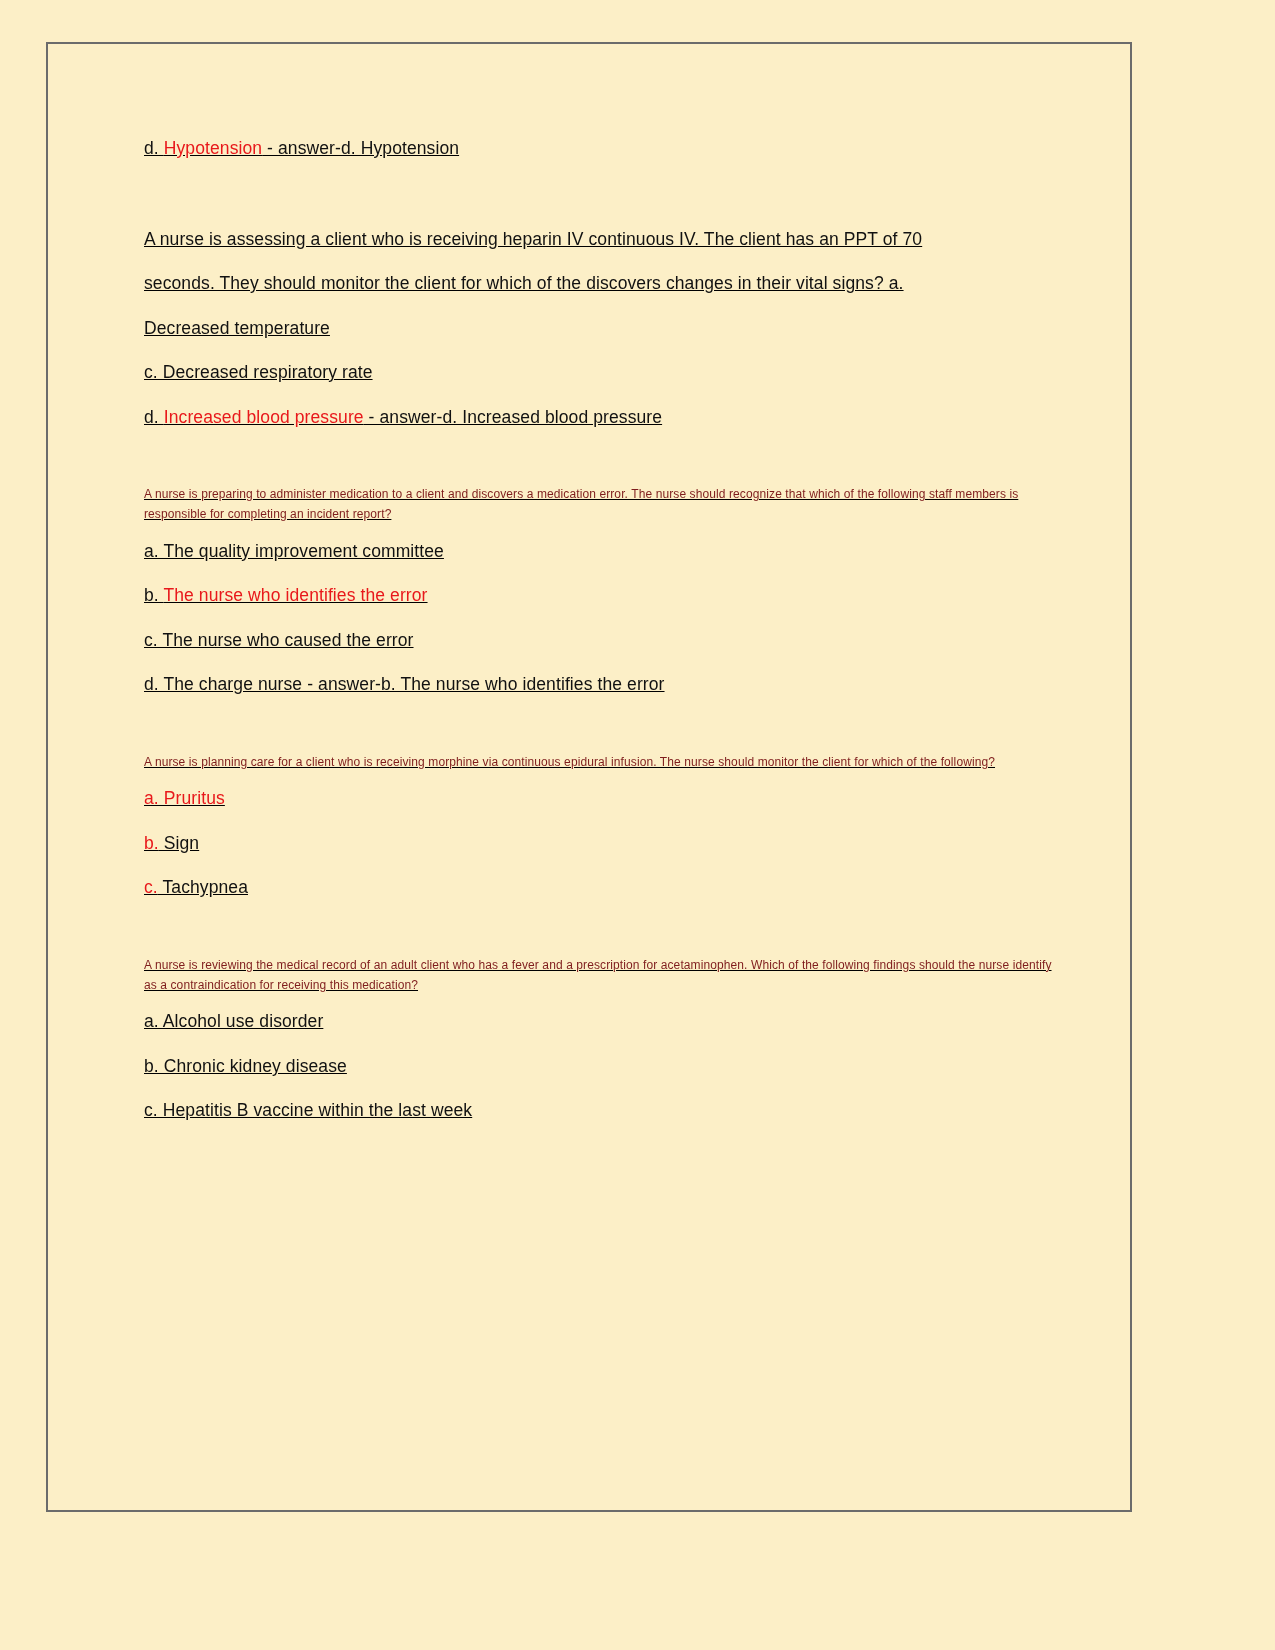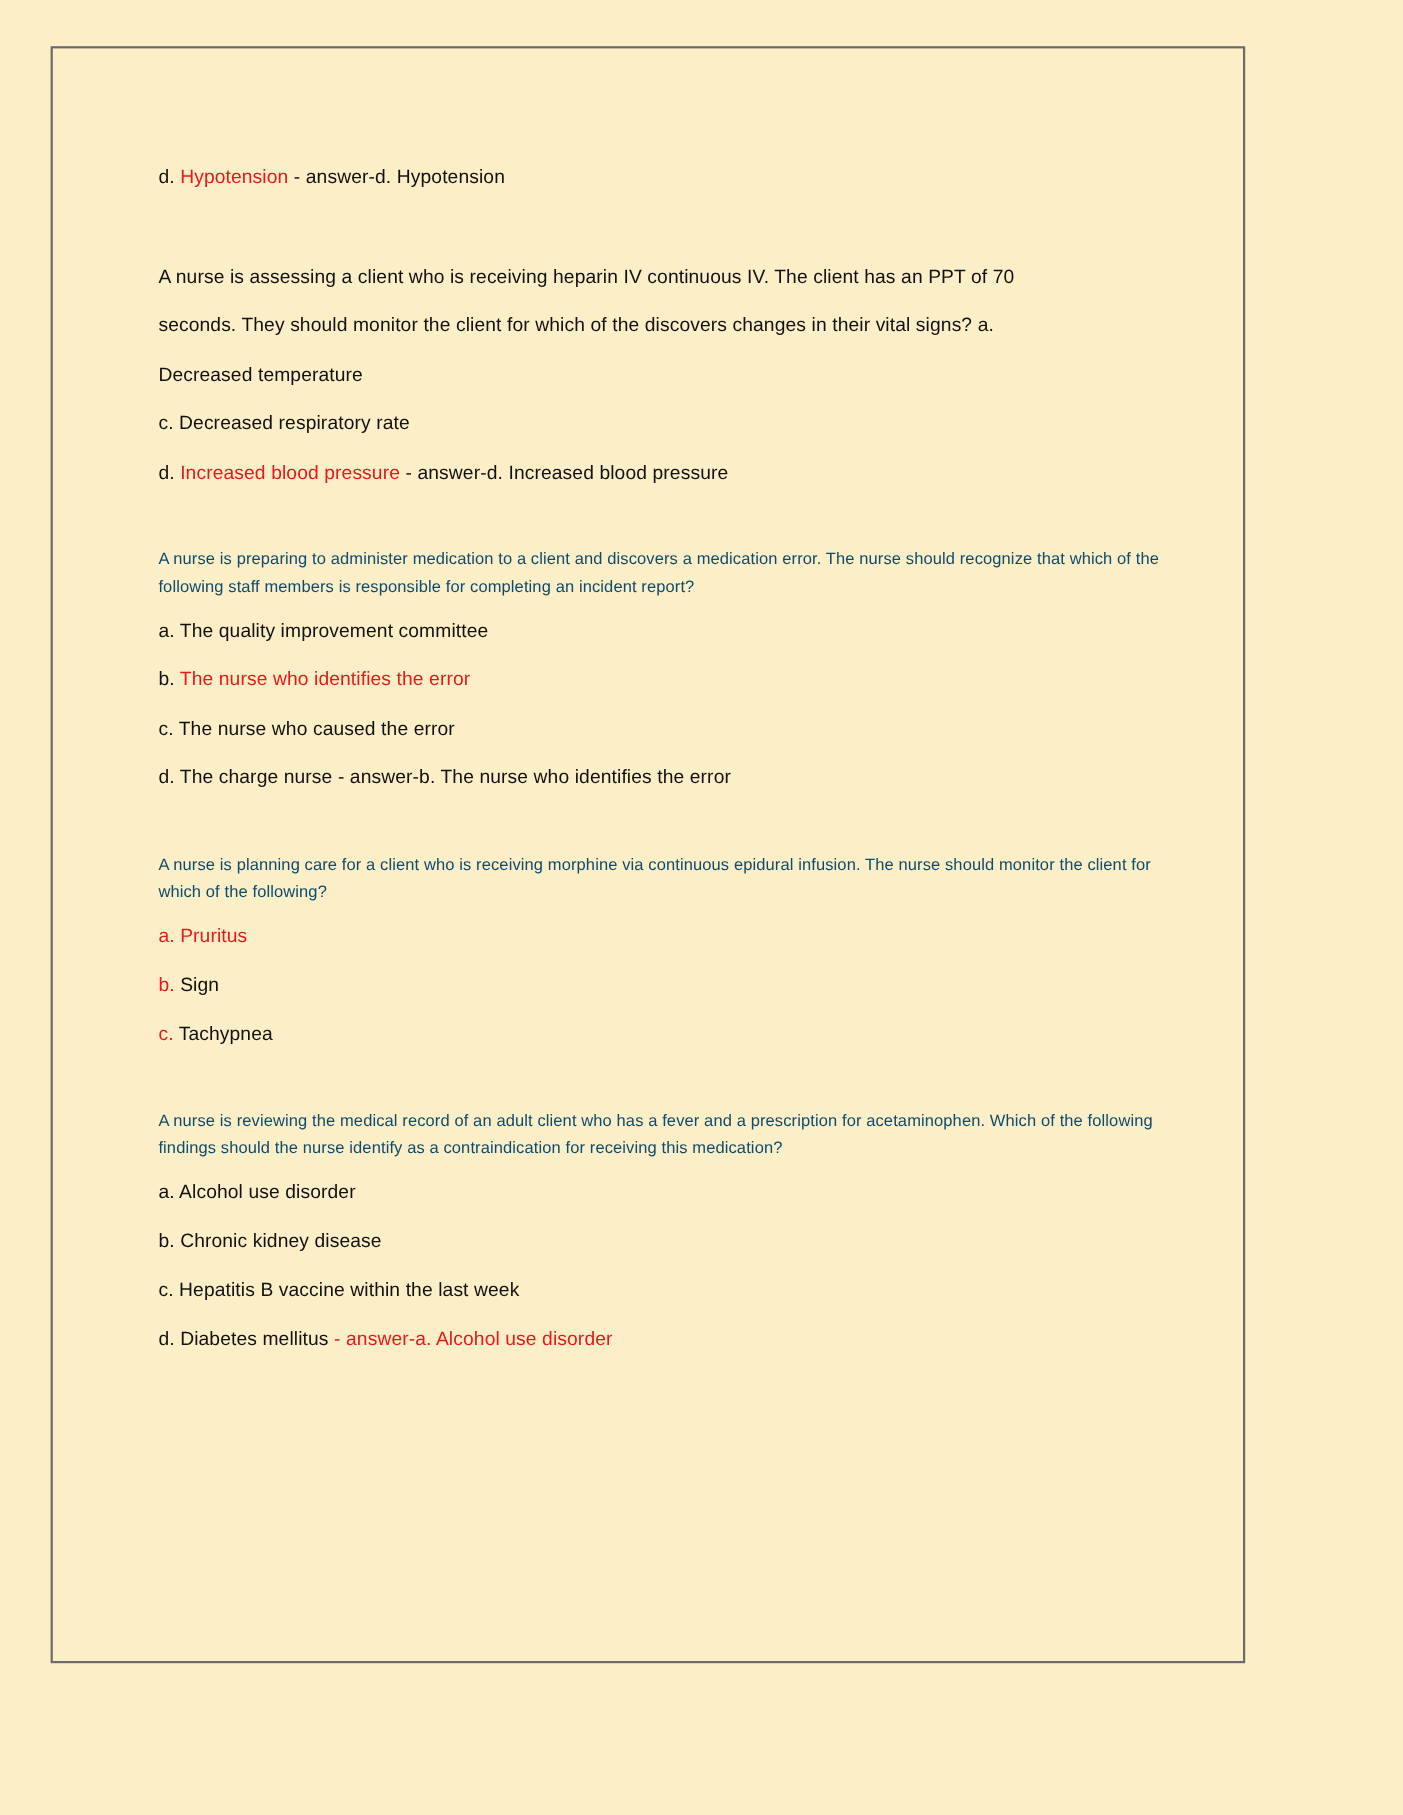--- a/index.html
+++ b/index.html
@@ -18,38 +18,39 @@
     top: 42px;
     width: 1086px;
     height: 1470px;
     background: #fcefc7;
     border: 2px solid #6b6b6b;
     box-sizing: border-box;
   }
   .content {
     position: absolute;
     left: 96px;
-    top: 108px;
+    top: 96px;
     width: 910px;
+    text-decoration: underline;
   }
   .block {
     margin-bottom: 0;
   }
   
   .line {
     font-size: 17.5px;
     color: #111111;
     line-height: 1.0;
     margin: 0 0 27px 0;
     letter-spacing: 0.1px;
   }
   
   .para {
-    font-size: 15px;
-    color: #0c4a6e;
+    font-size: 12px;
+    color: #7f1d1d;
     line-height: 1.65;
     margin: 0 0 18px 0;
     letter-spacing: 0.1px;
   }
   .gap-lg { height: 46px; }
   .gap-md { height: 32px; }
   .red { color: #e8181b; }
   .black { color: #111111; }
 </style>
 </head>
@@ -91,17 +92,16 @@
       <p class="line"><span class="red">c.</span><span class="black"> Tachypnea</span></p>
     </div>
 
     <div class="gap-md"></div>
 
     <div class="block">
       <p class="para">A nurse is reviewing the medical record of an adult client who has a fever and a prescription for acetaminophen. Which of the following findings should the nurse identify as a contraindication for receiving this medication?</p>
       <p class="line"><span class="black">a. Alcohol use disorder</span></p>
       <p class="line"><span class="black">b. Chronic kidney disease</span></p>
       <p class="line"><span class="black">c.  Hepatitis B vaccine within the last week</span></p>
-      <p class="line"><span class="black">d. Diabetes mellitus </span><span class="red">- answer-a. Alcohol use disorder</span></p>
     </div>
 
   </div>
 </div>
 
 </body></html>

